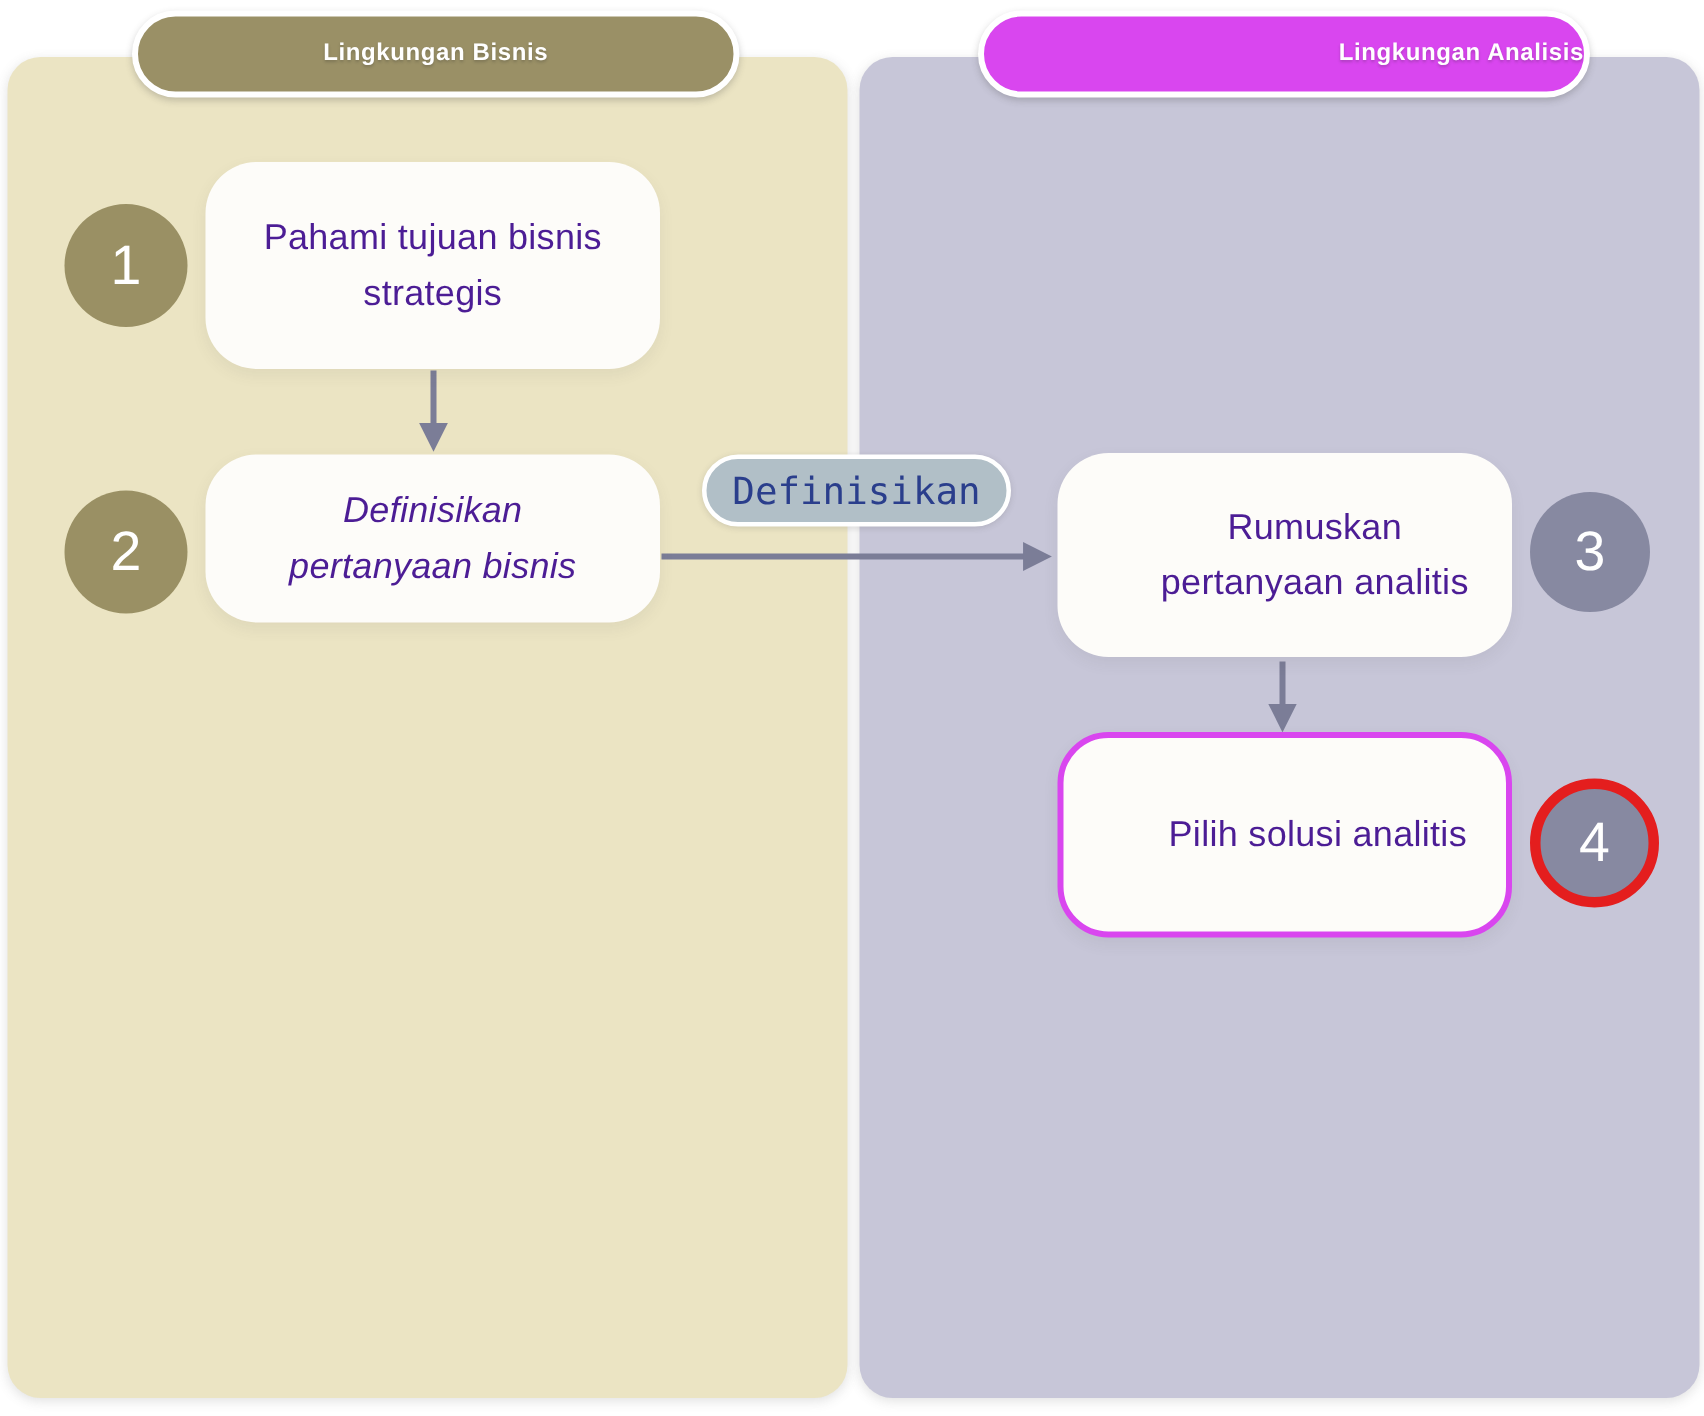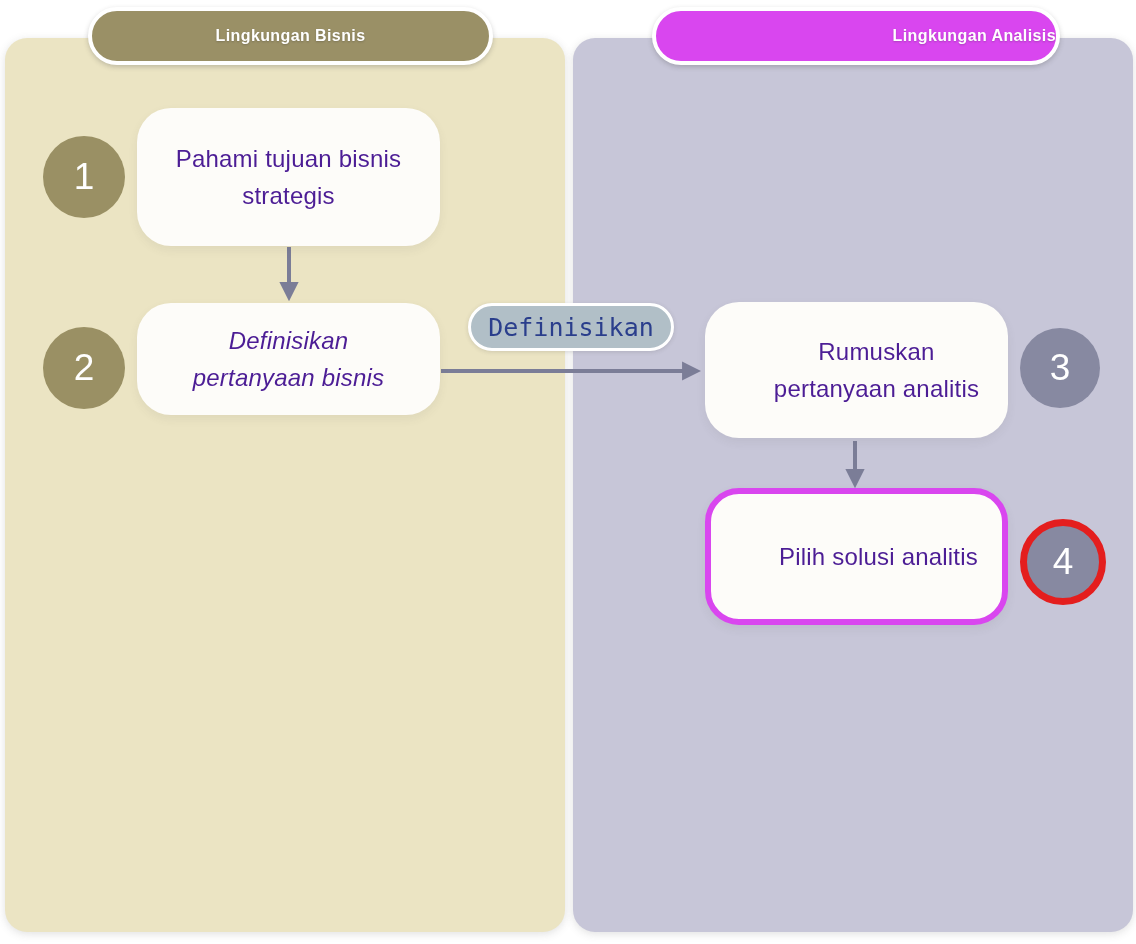--- a/index.html
+++ b/index.html
@@ -64,21 +64,21 @@
     white-space: pre-line;
     font-size: 24px;
     line-height: 37px;
     font-weight: 500;
     color: #4c1d95;
     letter-spacing: 0.2px;
   }
   .node-1 { left: 137px; top: 108px; height: 138px; }
   .node-2 { left: 137px; top: 303px; height: 112px; font-style: italic; }
   .node-3 { left: 705px; top: 302px; height: 136px; padding-left: 40px; }
-  .node-4 { left: 705px; top: 488px; height: 137px; border: 6px solid #d946ef; padding-left: 44px; }
+  .node-4 { left: 705px; top: 488px; height: 137px; border: 4px solid #d946ef; padding-left: 44px; }
 
   .step-circle {
     position: absolute;
     border-radius: 50%;
     display: flex;
     align-items: center;
     justify-content: center;
     box-sizing: border-box;
     color: #ffffff;
     font-size: 37px;

